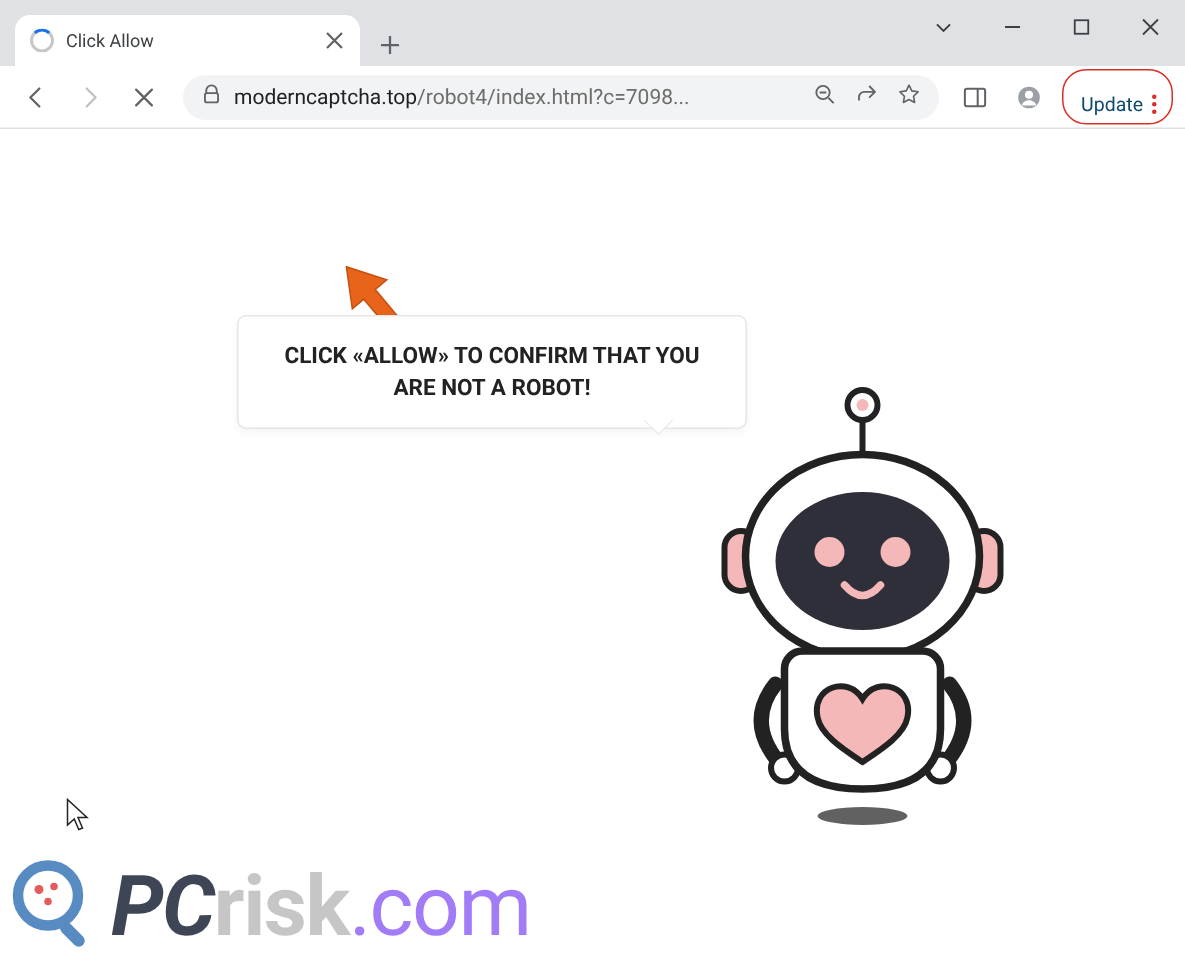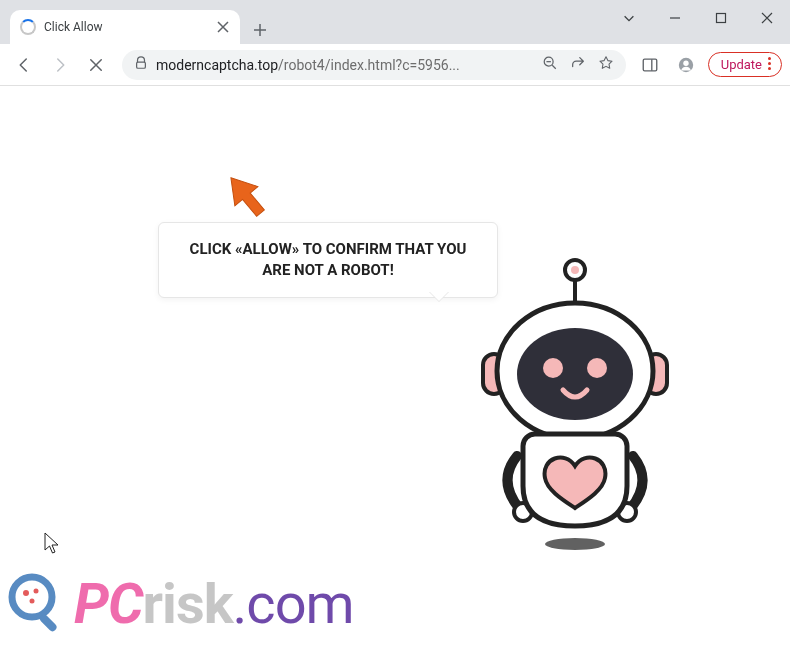--- a/index.html
+++ b/index.html
@@ -148,23 +148,23 @@
   align-items: center;
   justify-content: center;
   color: #5f6368;
 }
 .toolbar-right .icon-btn svg { width: 18px; height: 18px; }
 .update-btn {
   display: flex;
   align-items: flex-start;
   gap: 6px;
   border: 1px solid #d93025;
-  color: #be185d;
+  color: #0c4a6e;
   border-radius: 16px;
-  padding: 4px 10px 4px 12px;
+  padding: 16px 10px 4px 12px;
   font-size: 13px;
   cursor: pointer;
 }
 .update-btn .dots {
   display: flex;
   flex-direction: column;
   gap: 2px;
 }
 .update-btn .dots span {
   width: 3px; height: 3px;
@@ -175,21 +175,21 @@
 
 .page {
   position: relative;
   width: 100%;
   height: calc(645px - 86px);
   background: #fff;
 }
 .speech {
   position: absolute;
   left: 158px;
-  top: 136px;
+  top: 124px;
   width: 340px;
   background: #fff;
   border: 1px solid #e6e6e6;
   border-radius: 6px;
   padding: 16px 18px;
   box-shadow: 0 2px 6px rgba(0,0,0,0.05);
   text-align: center;
 }
 .speech::after {
   content: "";
@@ -236,23 +236,23 @@
   display: flex;
   align-items: center;
   opacity: 0.8;
 }
 .watermark-text {
   font-size: 56px;
   font-weight: 700;
   font-style: italic;
   letter-spacing: -1px;
 }
-.watermark-text .pc { color: #ec4899; }
+.watermark-text .pc { color: #0f172a; }
 .watermark-text .risk { color: #b9b9b9; font-weight: 700; font-style: normal; }
-.watermark-text .com { color: #4c1d95; font-weight: 400; font-style: normal; }
+.watermark-text .com { color: #8b5cf6; font-weight: 400; font-style: normal; }
 .mag {
   margin-right: 6px;
 }
 </style>
 </head>
 <body>
 
 <div class="titlebar">
   <div class="tabstrip">
     <div class="tab">
@@ -311,21 +311,21 @@
       </svg>
   </div>
   <div class="omnibox">
     <span class="lock">
       <svg viewBox="0 0 16 16">
           <path d="M4 7V5a4 4 0 018 0v2" stroke="currentColor" stroke-width="1.4" fill="none"></path>
           <rect x="3" y="7" width="10" height="7" rx="1.5" stroke="currentColor" stroke-width="1.4" fill="none"></rect>
         </svg>
     </span>
     <span class="url">
-      <span class="domain">moderncaptcha.top</span><span class="path">/robot4/index.html?c=5956...</span>
+      <span class="domain">moderncaptcha.top</span><span class="path">/robot4/index.html?c=7098...</span>
     </span>
     <span class="right-icons">
       <span><svg viewBox="0 0 18 18">
             <circle cx="7.5" cy="7.5" r="5" stroke="currentColor" stroke-width="1.4" fill="none"></circle>
             <path d="M11.5 11.5l4 4" stroke="currentColor" stroke-width="1.4"></path>
             <path d="M5 7.5h5" stroke="currentColor" stroke-width="1.4"></path>
           </svg></span>
       <span><svg viewBox="0 0 18 18">
             <path d="M11 3l4 4-4 4M15 7H7a4 4 0 00-4 4v2" stroke="currentColor" stroke-width="1.4" fill="none" stroke-linecap="round" stroke-linejoin="round"></path>
           </svg></span>

